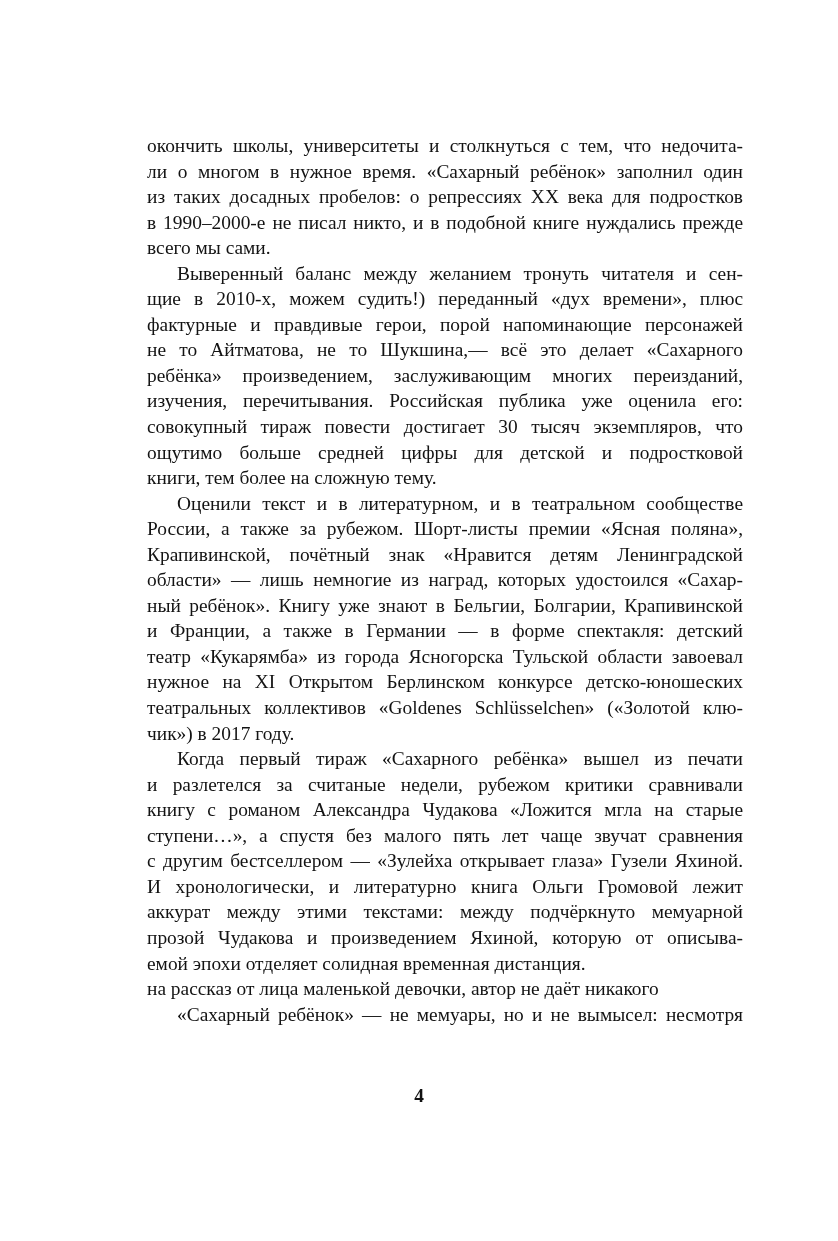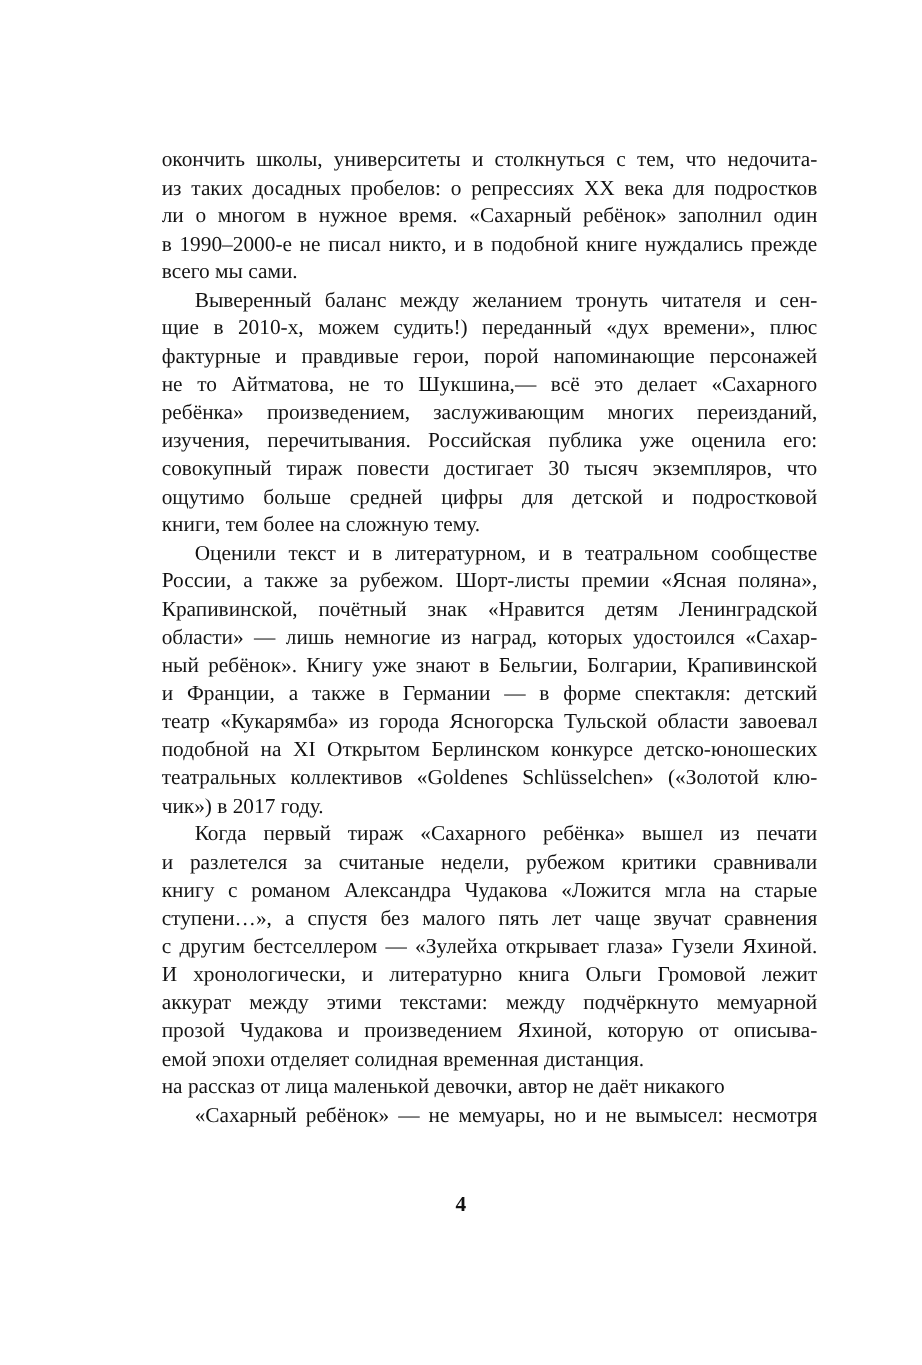--- a/index.html
+++ b/index.html
@@ -61,22 +61,22 @@
   }
 </style>
 </head>
 <body>
 
 <div class="page">
 
   <div class="text-block">
     <div class="para">
         <span class="line">окончить школы, университеты и столкнуться с тем, что недочита-</span>
+        <span class="line">ли о многом в нужное время. «Сахарный ребёнок» заполнил один</span>
         <span class="line">из таких досадных пробелов: о репрессиях XX века для подростков</span>
-        <span class="line">ли о многом в нужное время. «Сахарный ребёнок» заполнил один</span>
         <span class="line">в 1990–2000-е не писал никто, и в подобной книге нуждались прежде</span>
         <span class="line last">всего мы сами.</span>
       </div>
     <div class="para">
         <span class="line indent">Выверенный баланс между желанием тронуть читателя и сен-</span>
         <span class="line">щие в 2010-х, можем судить!) переданный «дух времени», плюс</span>
         <span class="line">фактурные и правдивые герои, порой напоминающие персонажей</span>
         <span class="line">не то Айтматова, не то Шукшина,— всё это делает «Сахарного</span>
         <span class="line">ребёнка» произведением, заслуживающим многих переизданий,</span>
         <span class="line">изучения, перечитывания. Российская публика уже оценила его:</span>
@@ -85,21 +85,21 @@
         <span class="line last">книги, тем более на сложную тему.</span>
       </div>
     <div class="para">
         <span class="line indent">Оценили текст и в литературном, и в театральном сообществе</span>
         <span class="line">России, а также за рубежом. Шорт-листы премии «Ясная поляна»,</span>
         <span class="line">Крапивинской, почётный знак «Нравится детям Ленинградской</span>
         <span class="line">области» — лишь немногие из наград, которых удостоился «Сахар-</span>
         <span class="line">ный ребёнок». Книгу уже знают в Бельгии, Болгарии, Крапивинской</span>
         <span class="line">и Франции, а также в Германии — в форме спектакля: детский</span>
         <span class="line">театр «Кукарямба» из города Ясногорска Тульской области завоевал</span>
-        <span class="line">подобной на XI Открытом Берлинском конкурсе детско-юношеских</span>
+        <span class="line">нужное на XI Открытом Берлинском конкурсе детско-юношеских</span>
         <span class="line">театральных коллективов «Goldenes Schlüsselchen» («Золотой клю-</span>
         <span class="line last">чик») в 2017 году.</span>
       </div>
     <div class="para">
         <span class="line indent">Когда первый тираж «Сахарного ребёнка» вышел из печати</span>
         <span class="line">и разлетелся за считаные недели, рубежом критики сравнивали</span>
         <span class="line">книгу с романом Александра Чудакова «Ложится мгла на старые</span>
         <span class="line">ступени…», а спустя без малого пять лет чаще звучат сравнения</span>
         <span class="line">с другим бестселлером — «Зулейха открывает глаза» Гузели Яхиной.</span>
         <span class="line">И хронологически, и литературно книга Ольги Громовой лежит</span>

